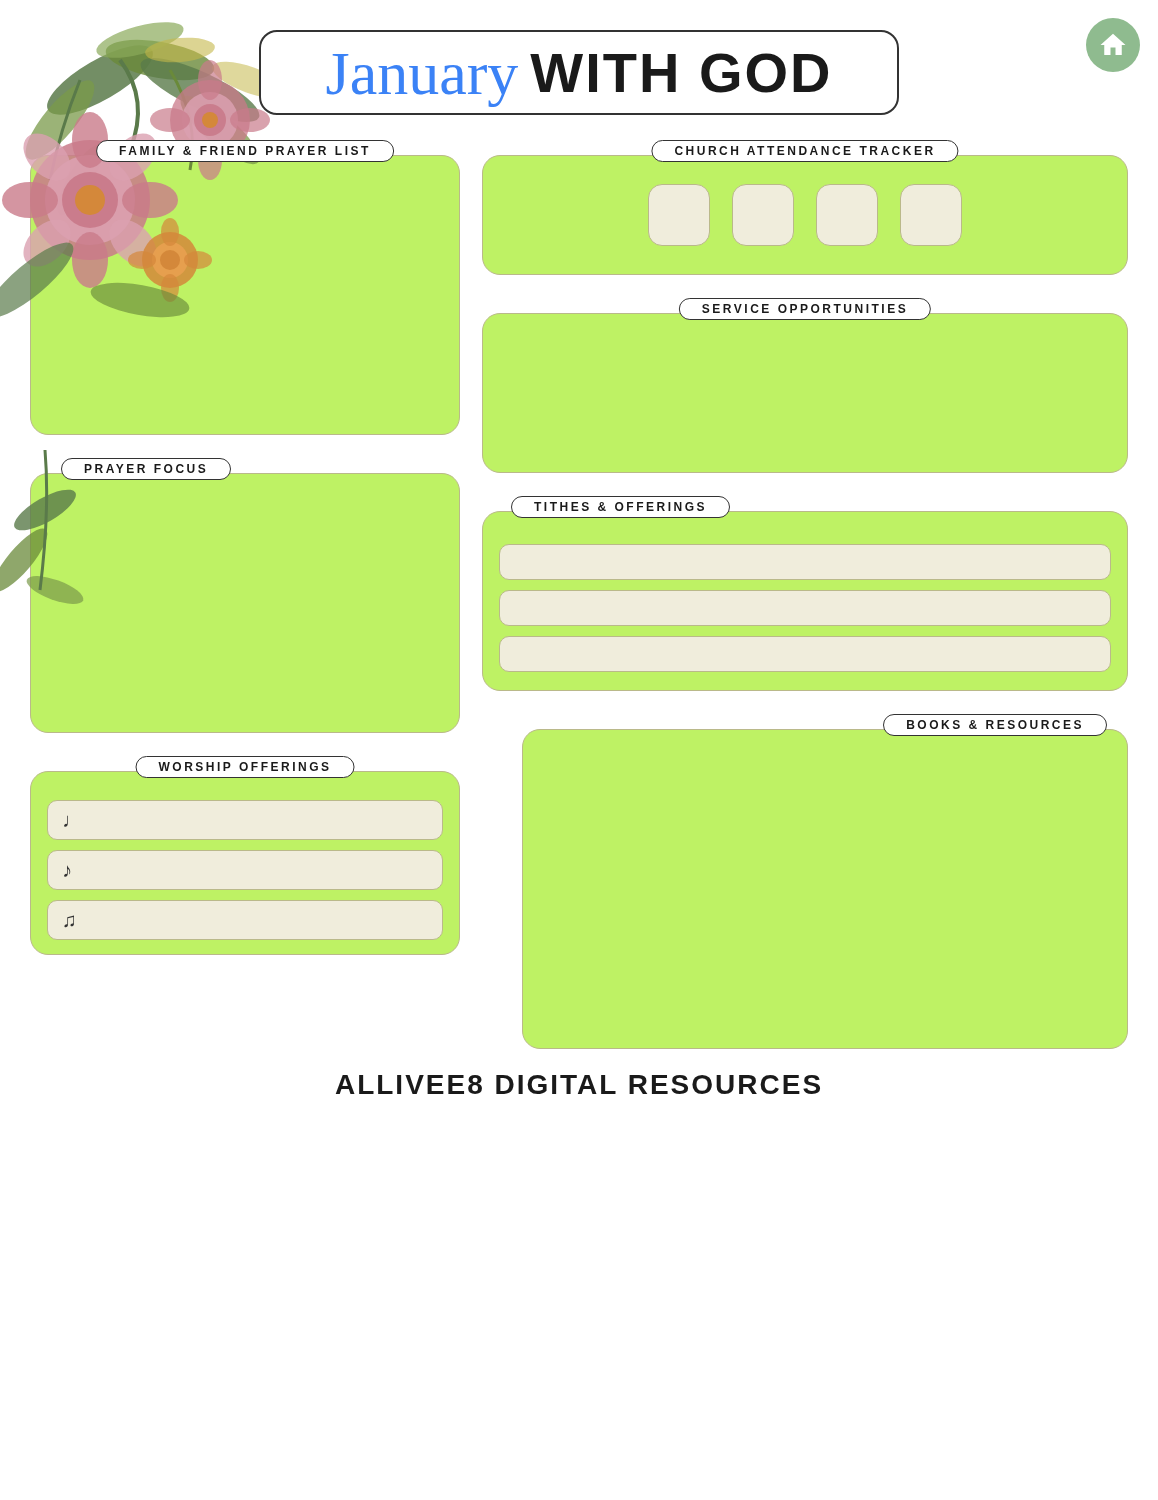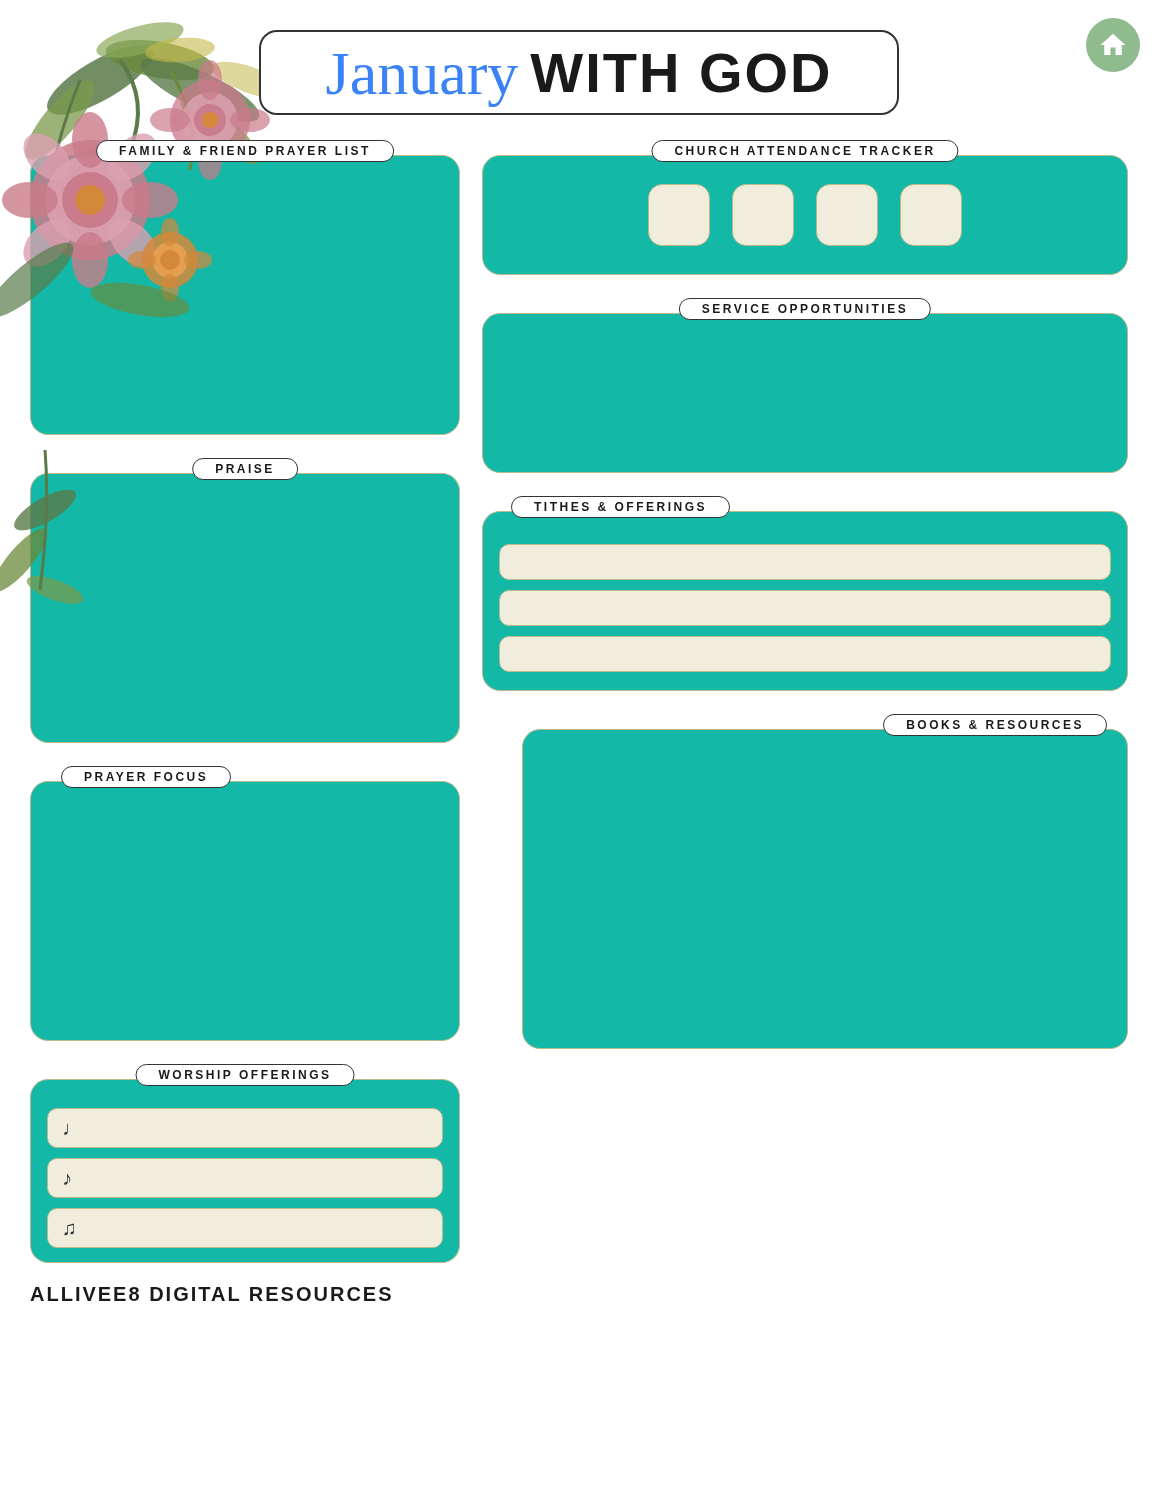--- a/index.html
+++ b/index.html
@@ -116,21 +116,21 @@
 
     .col-right {
       flex: 1;
       display: flex;
       flex-direction: column;
       gap: 16px;
     }
 
     
     .section-box {
-      background: #14b8a6;
+      background: #bef264;
       border-radius: 18px;
       border: 1.5px solid #bab98a;
       position: relative;
       padding: 18px 16px 14px 16px;
     }
 
     .section-label {
       position: absolute;
       top: -16px;
       left: 50%;
@@ -249,24 +249,24 @@
       margin-bottom: 0;
     }
 
     .music-note {
       font-size: 20px;
       color: #333;
     }
 
     
     .footer {
-      text-align: left;
+      text-align: center;
       margin-top: 20px;
       font-family: Arial, Helvetica, sans-serif;
-      font-size: 20px;
+      font-size: 28px;
       font-weight: 900;
       letter-spacing: 2px;
       color: #1a1a1a;
     }
 
   </style>
 </head>
 <body>
 
 <div class="page">
@@ -348,23 +348,20 @@
   </div>
 
   <div class="two-col">
 
     <div class="col-left">
 
       <div class="section-box box-prayer-list">
         <div class="section-label">FAMILY &amp; FRIEND PRAYER LIST</div>
       </div>
 
-      <div class="section-box box-praise">
-        <div class="section-label">PRAISE</div>
-      </div>
 
       <div class="section-box box-prayer-focus">
         <div class="section-label left-align">PRAYER FOCUS</div>
       </div>
 
       <div class="section-box box-worship">
         <div class="section-label">WORSHIP OFFERINGS</div>
         <div style="margin-top: 10px;">
           <div class="playlist-row">
             <span class="music-note">♩</span>

